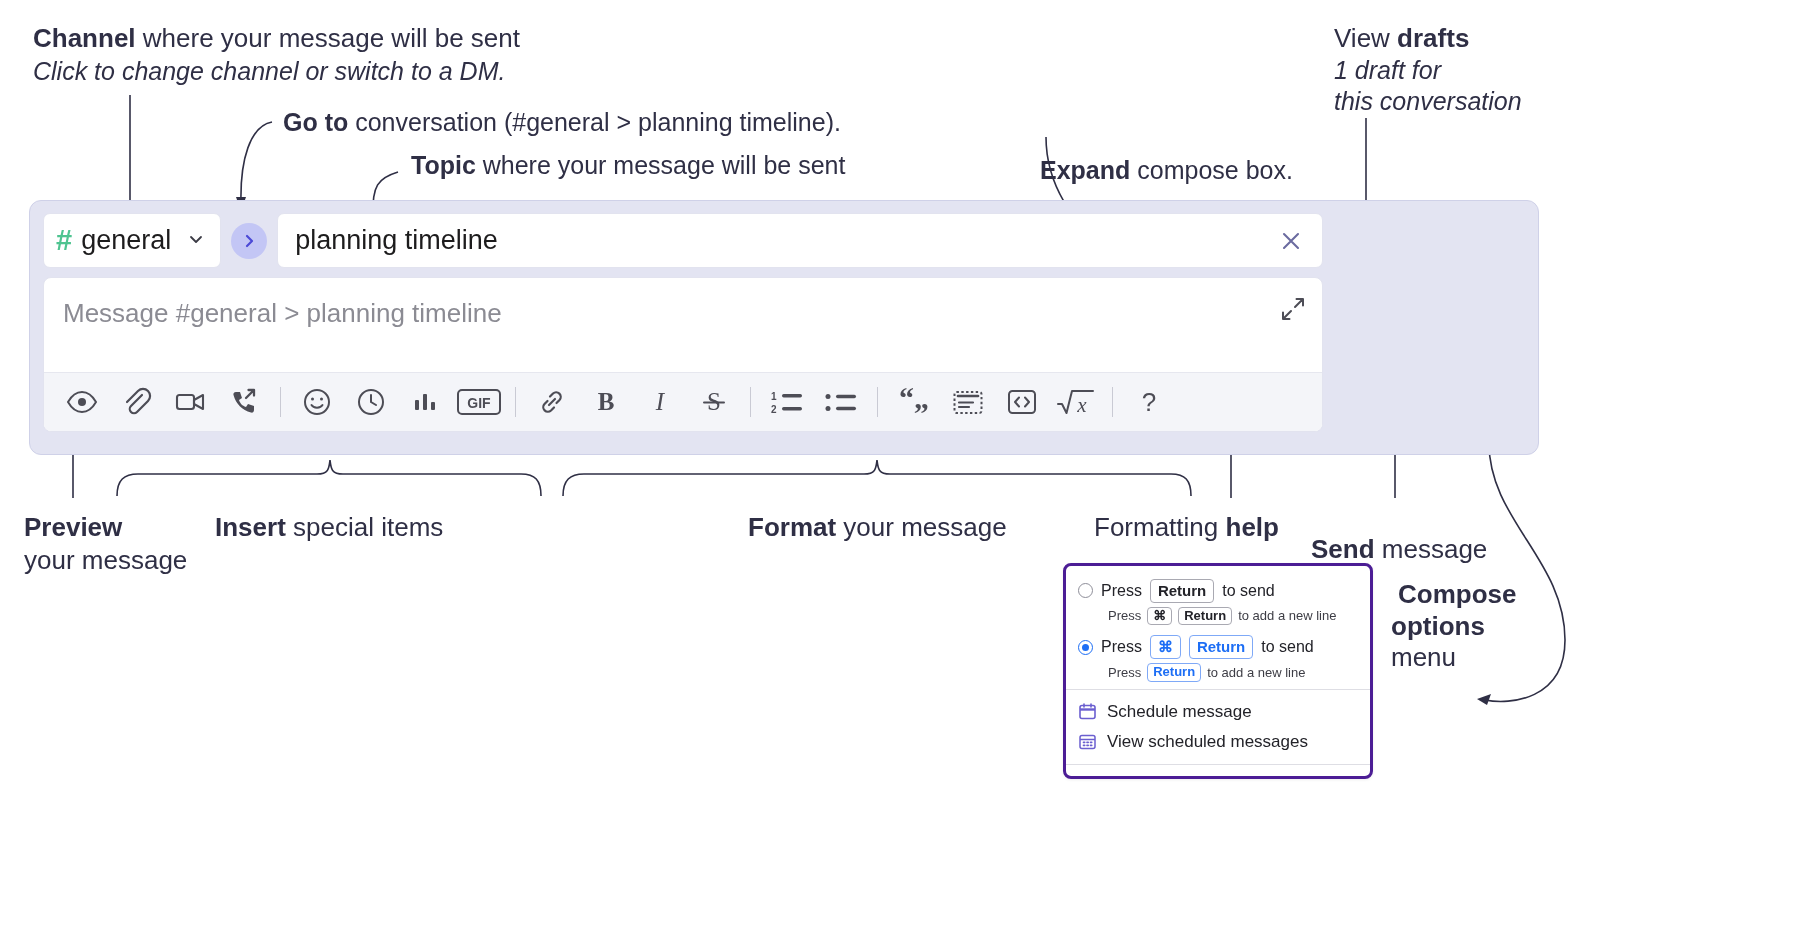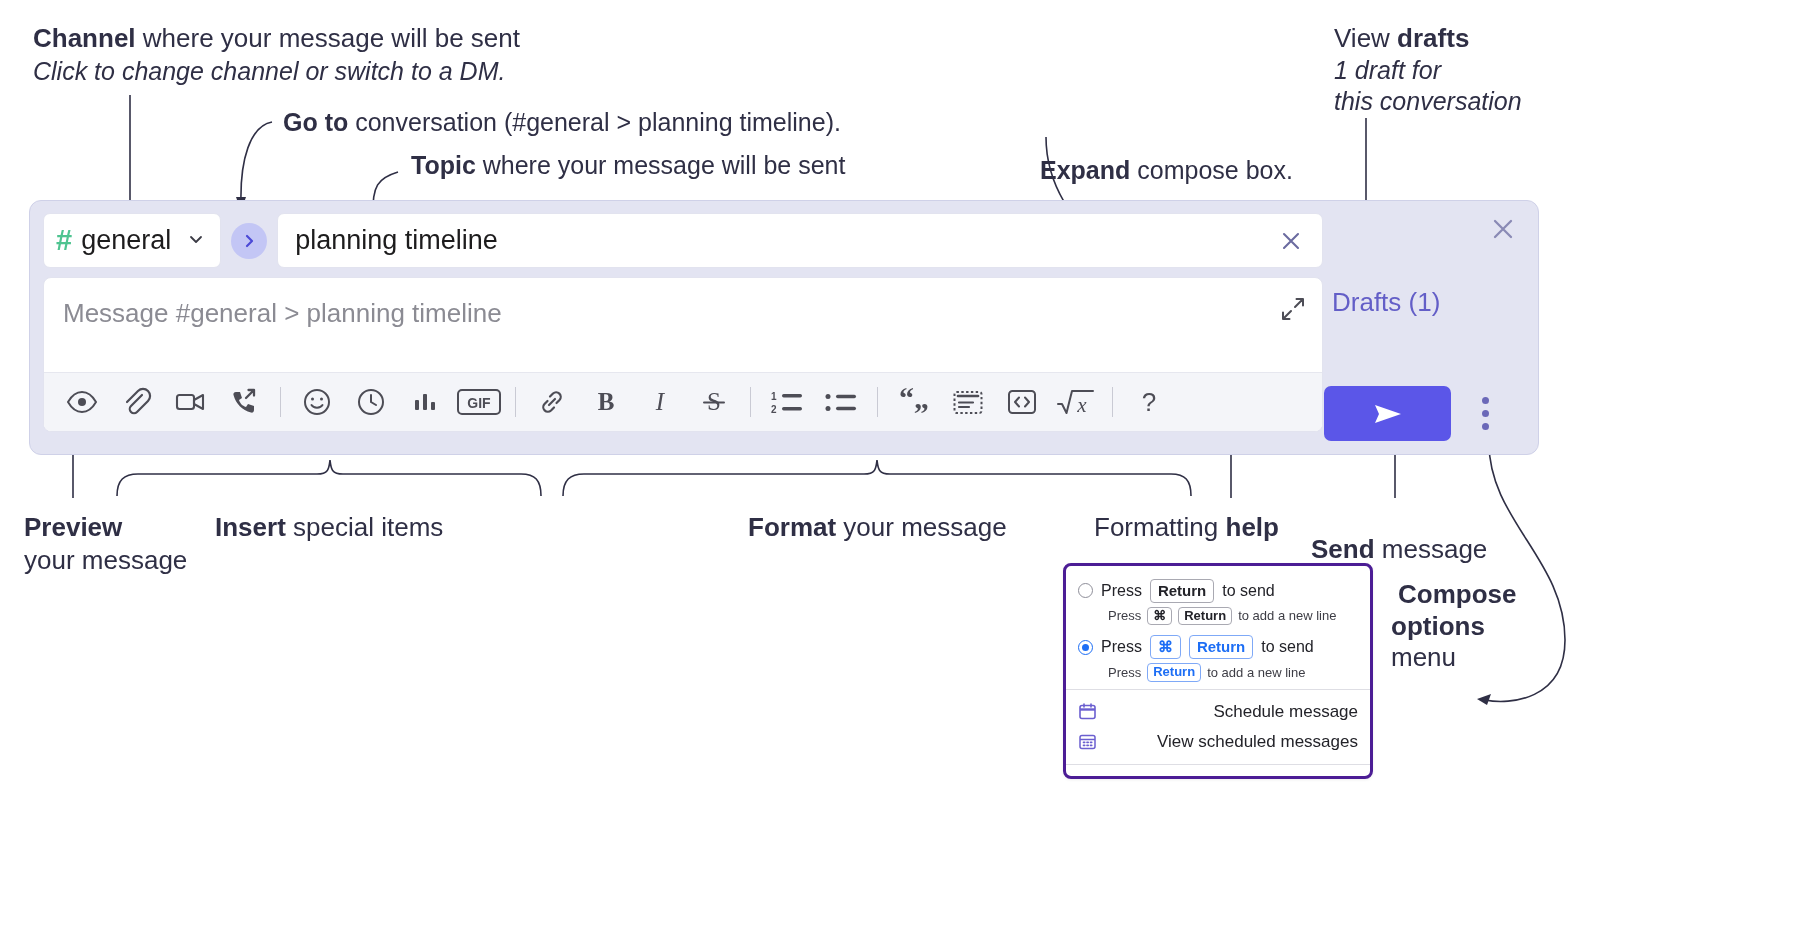--- a/index.html
+++ b/index.html
@@ -118,21 +118,21 @@
   .radio { width: 15px; height: 15px; border-radius: 50%; border: 1.6px solid #8e8e99;
            flex: 0 0 auto; position: relative; background: #fff; }
   .radio.on { border-color: #1d6ef5; }
   .radio.on::after { content:""; position:absolute; left:3px; top:3px; width:7px; height:7px;
                      border-radius:50%; background:#1d6ef5; }
   .key { border: 1px solid #a9a9b2; border-radius: 4px; padding: 1px 7px;
          font-size: 15px; color: #232329; background: #fff; display:inline-block; line-height:1.3;font-weight:bold; }
   .key.sm { font-size: 13px; padding: 0px 5px; }
   .key.blue { border-color: #7fa9f7; color: #1d6ef5; }
   .mdiv { height: 1px; background: #dedee4; margin: 7px 0; }
-  .mitem { display: flex; align-items: center; padding: 5px 12px; font-size: 17px; color: #232329; justify-content: space-between; }
+  .mitem { display: flex; align-items: center; gap: 10px; padding: 5px 12px; font-size: 17px; color: #232329; }
   .mic { width: 19px; height: 19px; color: #6b5fd0; flex: 0 0 auto; }
 </style>
 </head>
 <body>
 
 <div id="stage">
 
   <svg class="lines" viewBox="0 0 1814 944">
     <g fill="none" stroke="#2f2f45" stroke-width="1.6">
 
@@ -413,41 +413,20 @@
           <div class="tbtn">
             <svg width="30" height="32" viewBox="0 0 30 32">
                 <text x="15" y="25" text-anchor="middle" font-family="Liberation Sans, sans-serif" font-size="26" fill="currentColor">?</text>
               </svg>
           </div>
 
         </div>
       </div>
     </div>
 
-    <div class="right-col">
-      <div class="close-big">
-        <svg width="34" height="34" viewBox="0 0 34 34" fill="none" stroke="#8a8ab5" stroke-width="2.3" stroke-linecap="round">
-            <path d="M9 9 L25 25 M25 9 L9 25"></path>
-          </svg>
-      </div>
-
-      <div class="drafts-link">Drafts (1)</div>
-
-      <div class="send-btn">
-        <svg width="46" height="34" viewBox="0 0 46 34">
-            <polygon points="10,8 36,17 10,26 14,17" fill="#ffffff"></polygon>
-          </svg>
-      </div>
-
-      <div class="kebab">
-        <span class="kdot"></span>
-        <span class="kdot"></span>
-        <span class="kdot"></span>
-      </div>
-    </div>
   </div>
 
   <div id="menu">
 
     <div class="opt">
       <div class="opt-main">
         <span class="radio"></span>
         <span>Press</span>
         <span class="key">Return</span>
         <span>to send</span>

